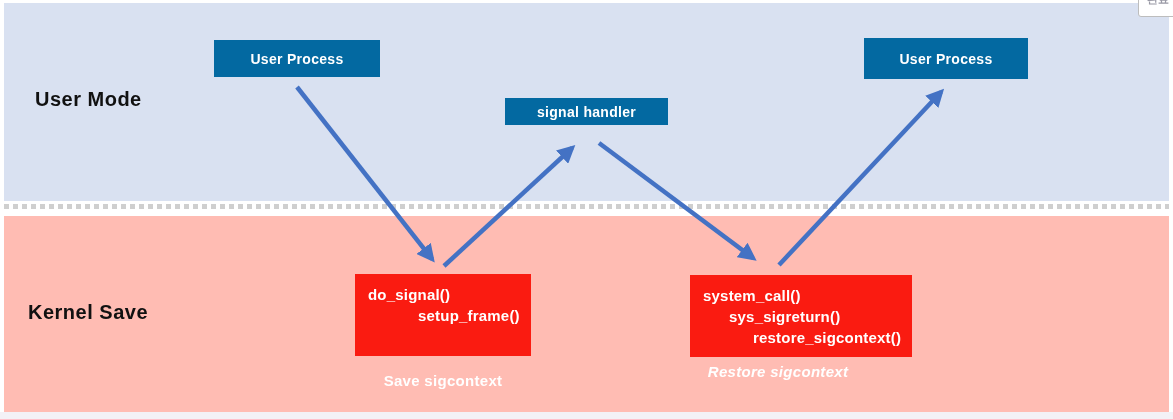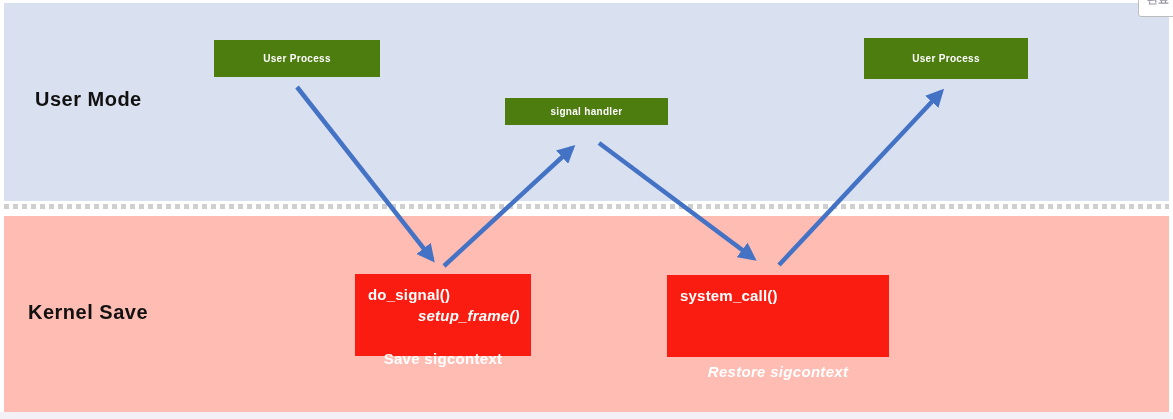--- a/index.html
+++ b/index.html
@@ -26,44 +26,44 @@
   }
 
   .mode-label {
     position: absolute; color: #111111; font-weight: bold; font-size: 20px;
     letter-spacing: 0.5px; white-space: nowrap;
   }
   .mode-label.user   { left: 35px; top: 88px; }
   .mode-label.kernel { left: 28px; top: 301px; }
 
   .node-blue {
-    position: absolute; background: #4d7c0f; color: #ffffff;
-    font-weight: bold; font-size: 10px; letter-spacing: 0.3px;
+    position: absolute; background: #0369a1; color: #ffffff;
+    font-weight: bold; font-size: 14px; letter-spacing: 0.3px;
     display: flex; align-items: center; justify-content: center; white-space: nowrap;
   }
   .node-up-left  { left: 214px; top: 40px; width: 166px; height: 37px; }
   .node-handler  { left: 505px; top: 98px; width: 163px; height: 27px; }
   .node-up-right { left: 864px; top: 38px; width: 164px; height: 41px; }
 
   .node-red {
     position: absolute; background: #fa1b11; color: #ffffff;
     font-weight: bold; font-size: 15px; letter-spacing: 0.2px;
     padding: 10px 10px 0 13px; white-space: nowrap;
   }
   .node-red .ln { line-height: 21px; }
   .node-red .ln.i1 { padding-left: 26px; }
-  .node-red .ln.i2 { padding-left: 50px; font-style: italic; }
+  .node-red .ln.i2 { padding-left: 50px; }
   .node-do  { left: 355px; top: 274px; width: 176px; height: 82px; }
-  .node-sys { left: 667px; top: 275px; width: 222px; height: 82px; }
+  .node-sys { left: 690px; top: 275px; width: 222px; height: 82px; }
 
   .caption {
     position: absolute; color: #ffffff; font-weight: bold; font-size: 15px;
     text-align: center; letter-spacing: 0.3px; white-space: nowrap;
   }
-  .caption.save    { left: 355px; top: 350px; width: 176px; }
+  .caption.save    { left: 355px; top: 372px; width: 176px; }
   .caption.restore { left: 667px; top: 363px; width: 222px; font-style: italic; }
 
   svg.arrows {
     position: absolute; left: 0; top: 0; width: 1173px; height: 419px;
     pointer-events: none;
   }
   svg.arrows line { stroke: #4472c4; stroke-width: 4.5; }
 
   .corner-fragment {
     position: absolute; top: -11px; right: -5px; width: 40px; height: 28px;
@@ -110,20 +110,22 @@
     <span>User Process</span>
   </div>
 
   <div class="node-red node-do">
     <div class="ln">do_signal()</div>
     <div class="ln i2">setup_frame()</div>
   </div>
 
   <div class="node-red node-sys">
     <div class="ln">system_call()</div>
+    <div class="ln i1">sys_sigreturn()</div>
+    <div class="ln i2">restore_sigcontext()</div>
   </div>
 
   <div class="caption save">Save sigcontext</div>
   <div class="caption restore">Restore sigcontext</div>
 
   <div class="corner-fragment">
     <span>완료</span>
   </div>
 
 </div>

